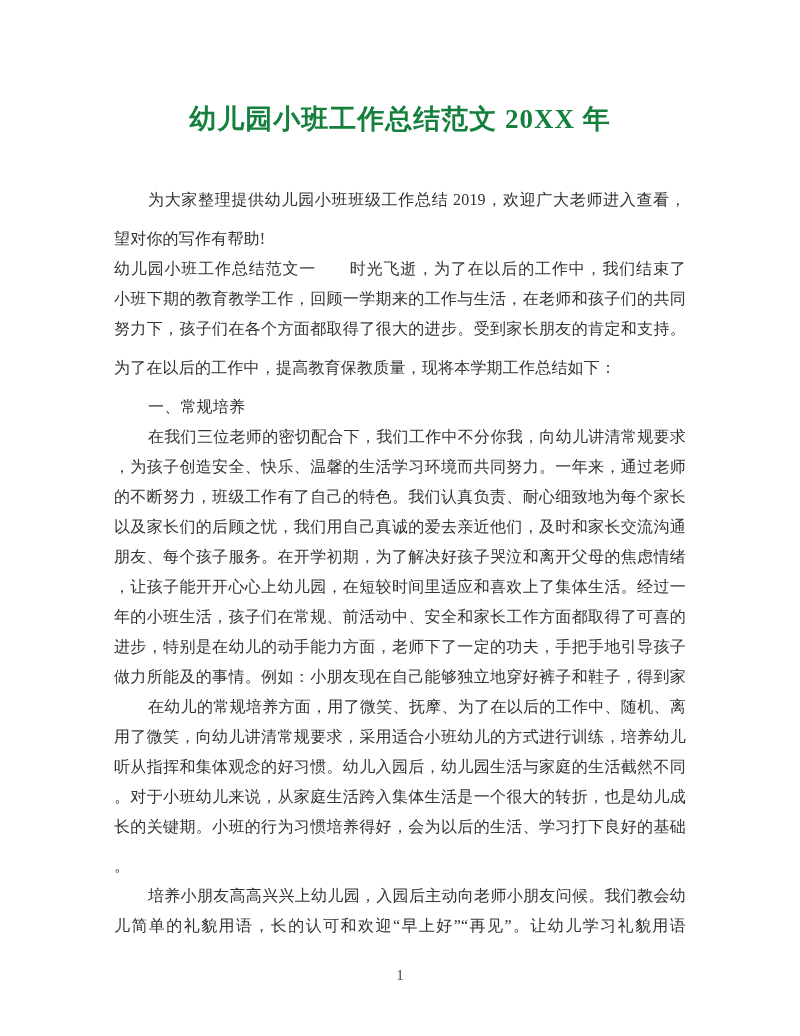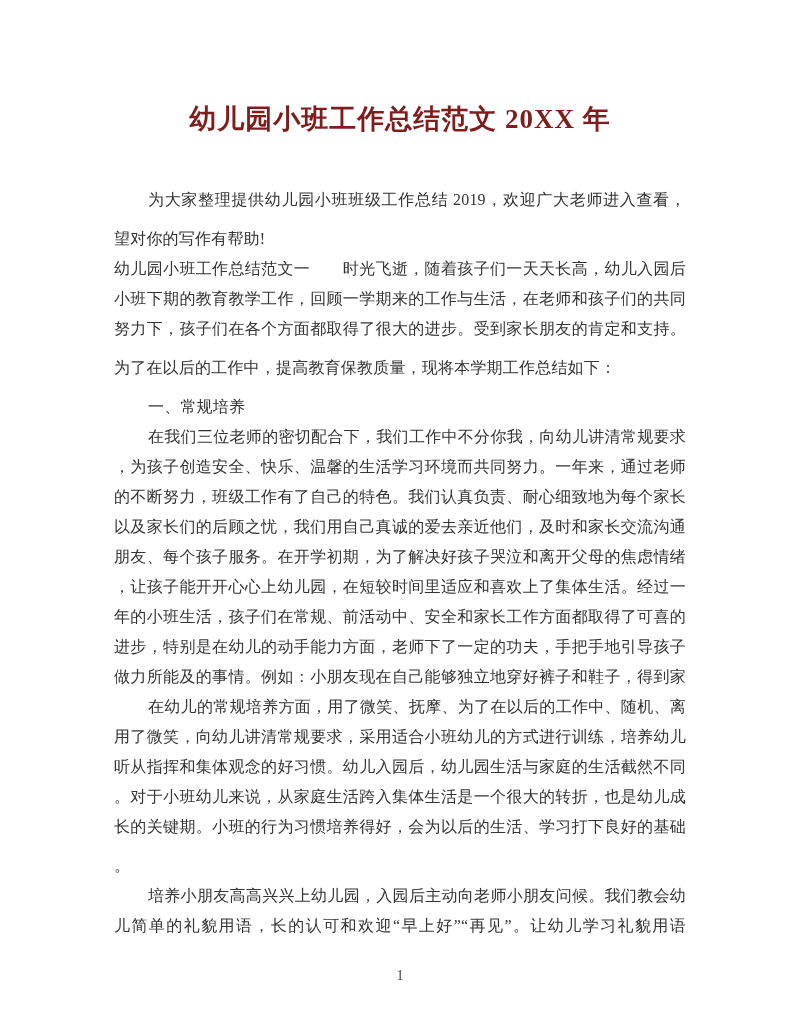--- a/index.html
+++ b/index.html
@@ -53,29 +53,29 @@
     margin-left: 114px;
     text-align: center;
     font-size: 15px;
     color: #4a4a4a;
   }
 </style>
 </head>
 <body>
 
 <div class="page" style="background: rgb(255, 255, 255);">
-  <h1 class="doc-title" style="color: #7f1d1d;">幼儿园小班工作总结范文 20XX 年</h1>
+  <h1 class="doc-title" style="color: #15803d;">幼儿园小班工作总结范文 20XX 年</h1>
 
   <div class="doc-body" style="color: rgb(51, 51, 51);">
       <div class="para">
         <div class="line indent">为大家整理提供幼儿园小班班级工作总结 2019，欢迎广大老师进入查看，希</div>
         <div class="line end">望对你的写作有帮助!</div>
       </div>
       <div class="para">
-        <div class="line">幼儿园小班工作总结范文一　　时光飞逝，随着孩子们一天天长高，幼儿入园后</div>
+        <div class="line">幼儿园小班工作总结范文一　　时光飞逝，为了在以后的工作中，我们结束了</div>
         <div class="line">小班下期的教育教学工作，回顾一学期来的工作与生活，在老师和孩子们的共同</div>
         <div class="line">努力下，孩子们在各个方面都取得了很大的进步。受到家长朋友的肯定和支持。</div>
         <div class="line end">为了在以后的工作中，提高教育保教质量，现将本学期工作总结如下：</div>
       </div>
       <div class="para">
         <div class="line indent end">一、常规培养</div>
       </div>
       <div class="para">
         <div class="line indent">在我们三位老师的密切配合下，我们工作中不分你我，向幼儿讲清常规要求</div>
         <div class="line">，为孩子创造安全、快乐、温馨的生活学习环境而共同努力。一年来，通过老师</div>

